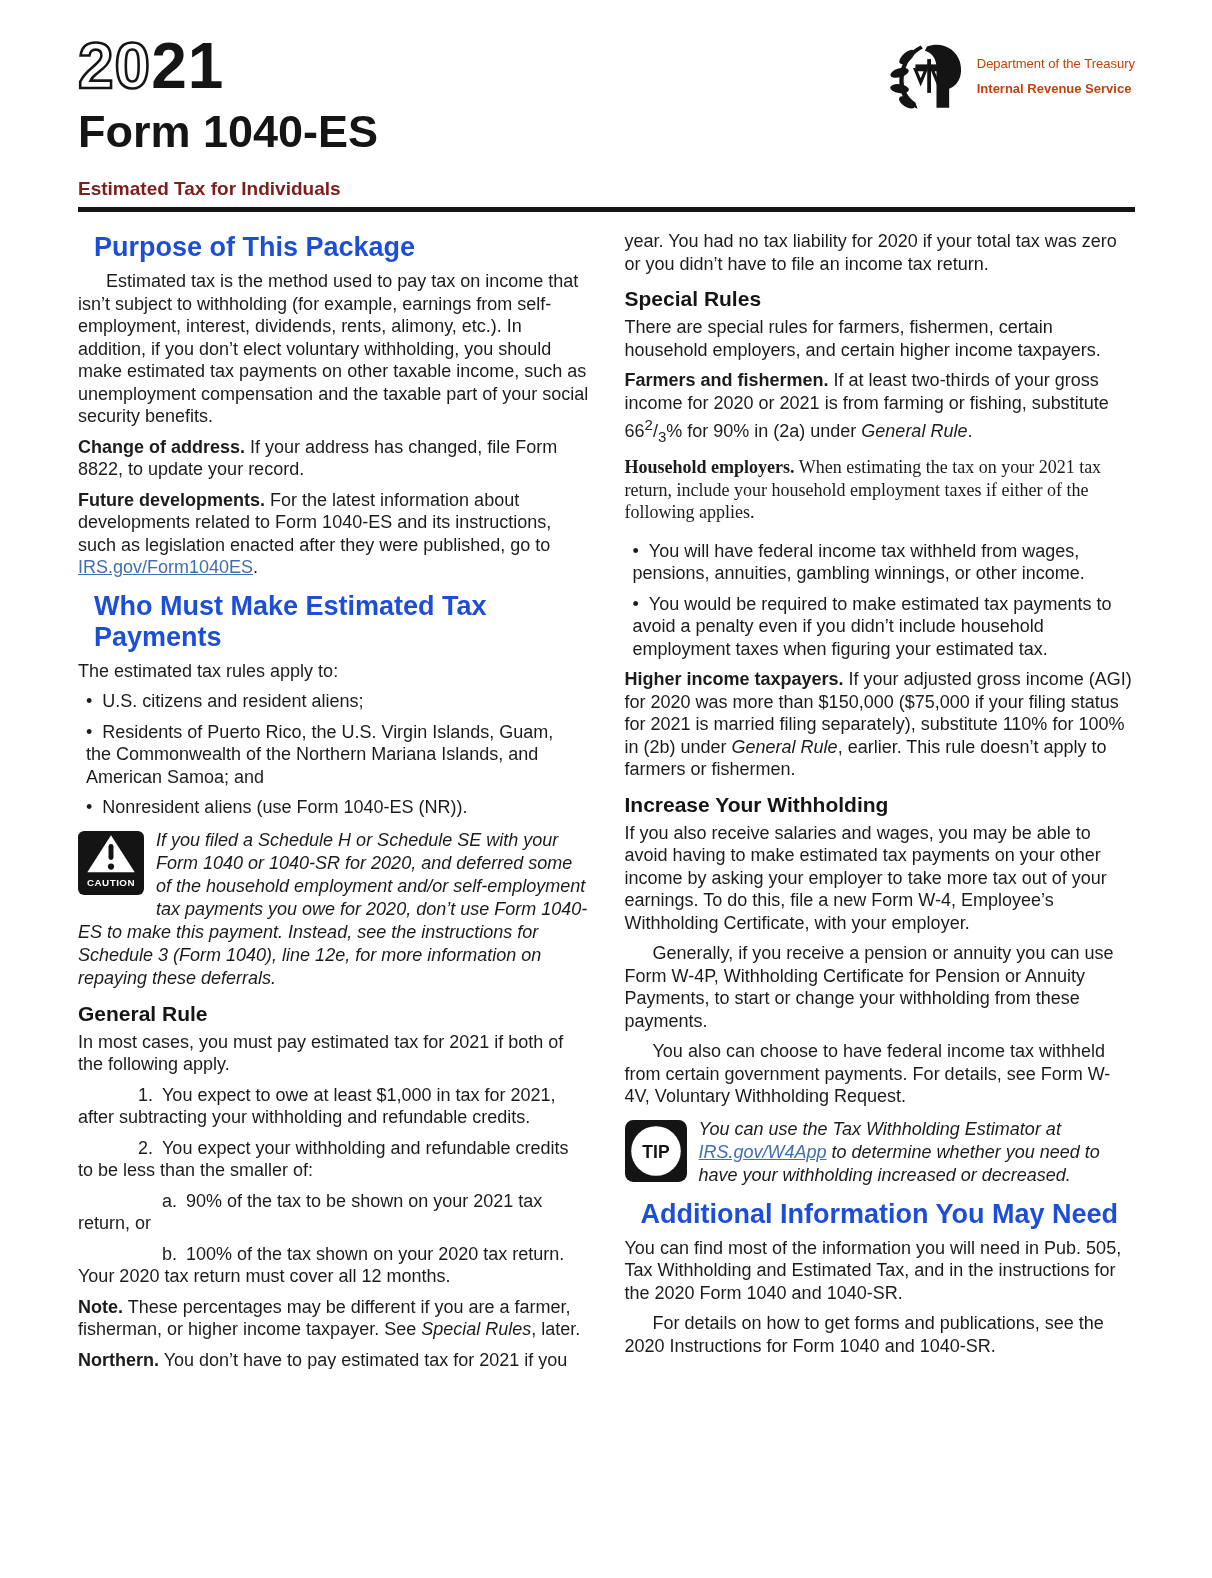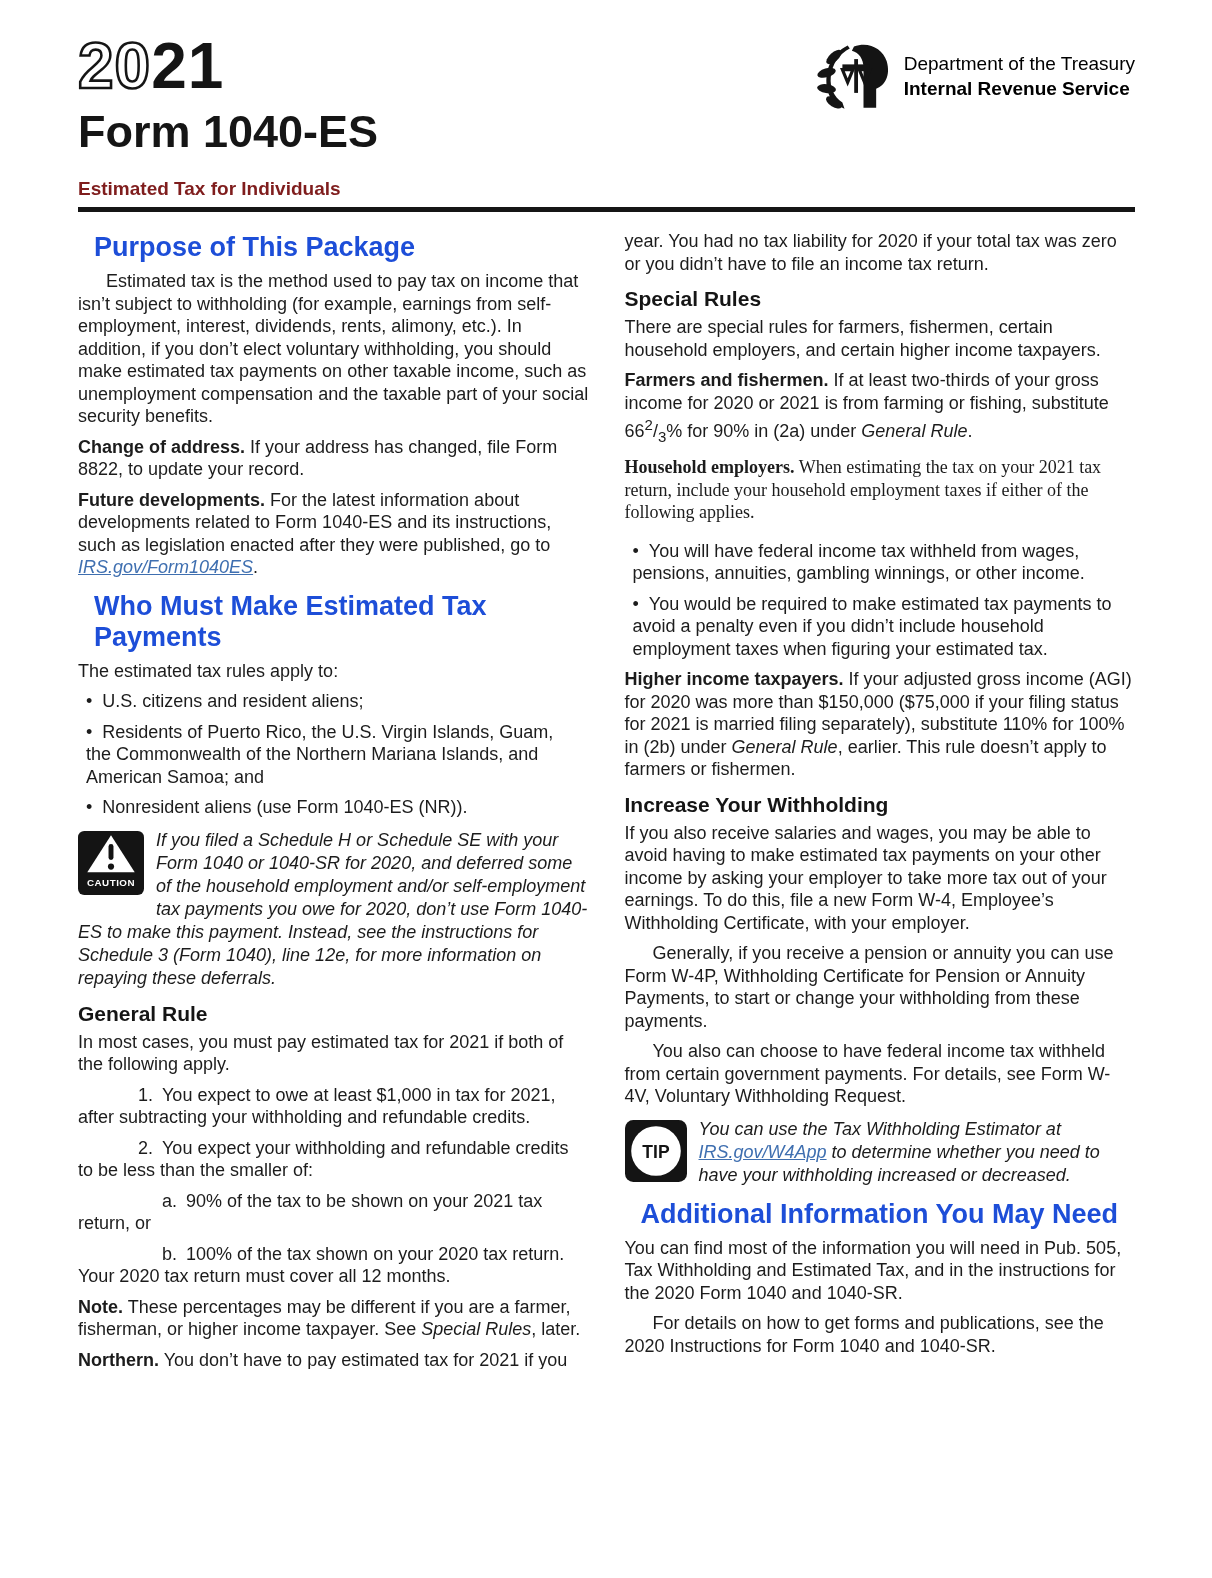--- a/index.html
+++ b/index.html
@@ -13,39 +13,39 @@
     padding:34px 77px 0 78px;
     overflow:hidden;
   }
   
   header{display:flex;justify-content:space-between;align-items:flex-start;}
   .year{font-size:64px;font-weight:bold;line-height:1;letter-spacing:1px;}
   .yr-outline{color:#ffffff;-webkit-text-stroke:2.6px #151515;}
   .yr-solid{color:#151515;}
   .form-title{font-size:45px;font-weight:bold;margin-top:8px;color:#151515;}
   .header-right{display:flex;gap:12px;margin-top:6px;align-items:center;}
-  .agency-text{font-size:19px;line-height:25px;color:#000000;}
+  .agency-text{font-size:13px;line-height:25px;color:#c2410c;}
   .agency2{font-weight:bold;}
   .subtitle{font-size:19px;font-weight:bold;margin-top:20px;color:#7f1d1d;}
   .rule{height:5px;background:#151515;margin-top:7px;}
   
   .columns{display:flex;gap:36px;margin-top:18px;}
   .col{width:512px;font-size:18px;line-height:22.5px;}
   .sec-h1{font-size:27px;line-height:31px;font-weight:bold;margin:12px 16px 7px;color:#1d4ed8;}
   .sec-h1.first{margin-top:2px;}
   .sec-h2{font-size:21px;line-height:25px;font-weight:bold;margin:11px 0 5px;color:#151515;}
   .col p{margin:0 0 8px;}
   .indent{text-indent:28px;}
   .lead{font-weight:bold;}
   .num{display:inline-block;margin-right:9px;font-weight:normal;}
   .item{text-indent:30px;margin:0 0 8px;}
   .subitem{text-indent:42px;margin:0 0 8px;}
   .bullets p{margin:8px;}
   .bullet::before{content:"\2022\a0\a0";}
-  .doc-link{color:#3f6fb0;font-style:italic;text-decoration:underline;}
+  .doc-link{color:#3f6fb0;text-decoration:underline;}
   
   .icon-block{overflow:hidden;margin:10px 0 10px;}
   .icon-block svg{float:left;margin:2px 12px 4px 0;}
   .icon-block p{font-style:italic;line-height:23px;margin:0;}
   
   footer{position:absolute;left:78px;right:77px;top:1496px;font-size:18px;}
   .footer-date{font-weight:bold;margin-top:18px;}
   .footer-cat{position:absolute;left:463px;top:0;font-weight:normal;}
 </style>
 </head>

